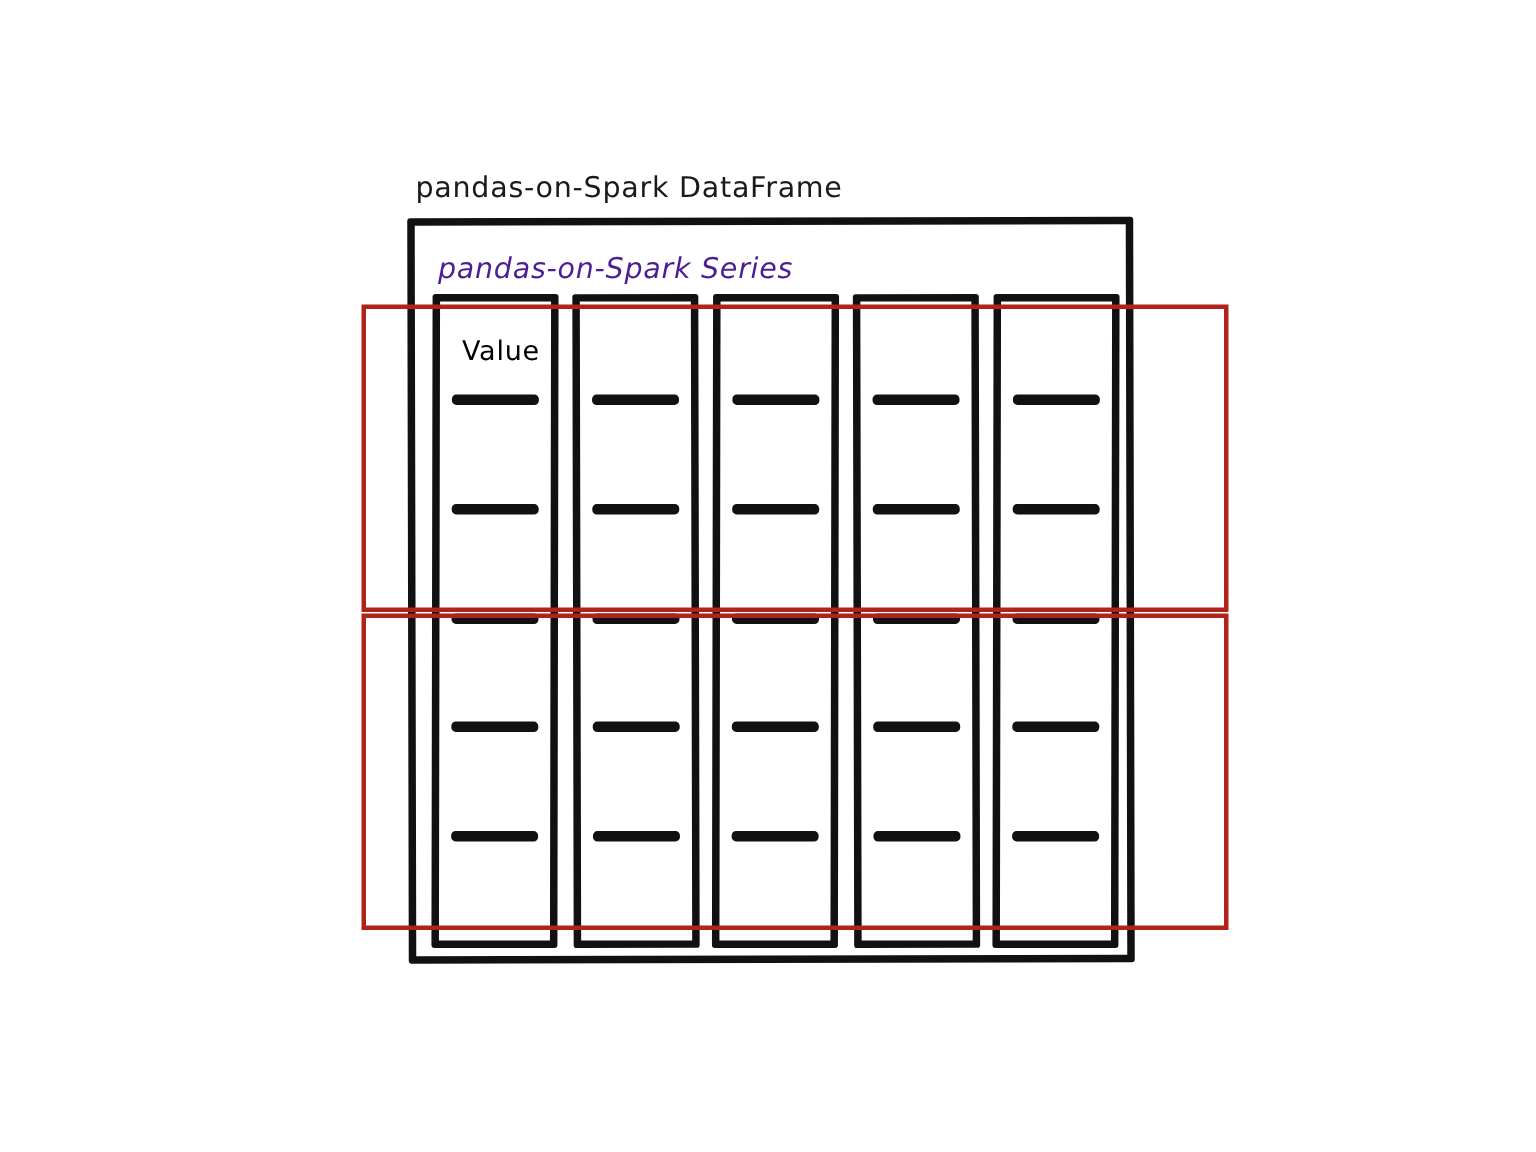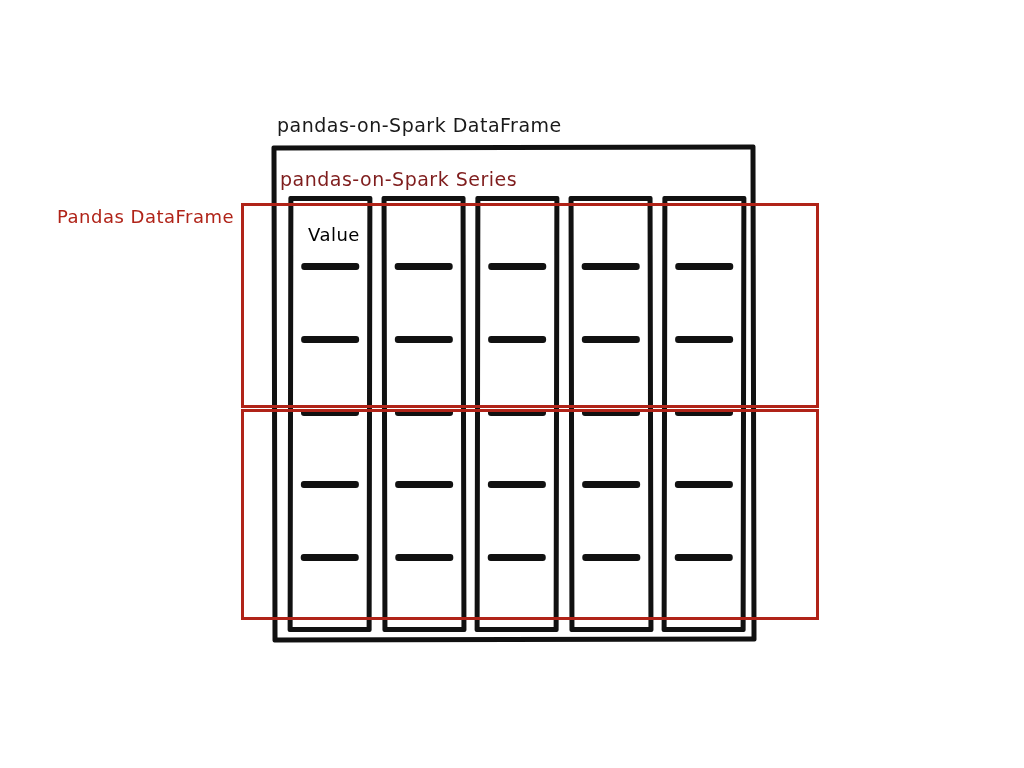--- a/index.html
+++ b/index.html
@@ -23,24 +23,25 @@
     font-family: "DejaVu Sans", sans-serif;
     letter-spacing: 0.5px;
   }
   #label-psdf {
     left: 277px;
     top: 114px;
     font-size: 19px;
     color: #1a1a1a;
   }
   #label-psser {
-    left: 280px;
+    left: 292px;
     top: 168px;
     font-size: 19px;
-    color: #7f1d1d;
+    color: #4c1d95;
+    font-style: italic;
   }
   #label-value {
     left: 308px;
     top: 224px;
     font-size: 18px;
     color: #000000;
   }
   #label-pdf {
     left: 57px;
     top: 206px;
@@ -196,15 +197,14 @@
 
   <div id="red-box-top" class="red-box"></div>
   <div id="red-box-bottom" class="red-box"></div>
 
   <div id="label-psdf" class="label">pandas-on-Spark DataFrame</div>
 
   <div id="label-psser" class="label">pandas-on-Spark Series</div>
 
   <div id="label-value" class="label">Value</div>
 
-  <div id="label-pdf" class="label">Pandas DataFrame</div>
 
 </div>
 
 </body></html>

